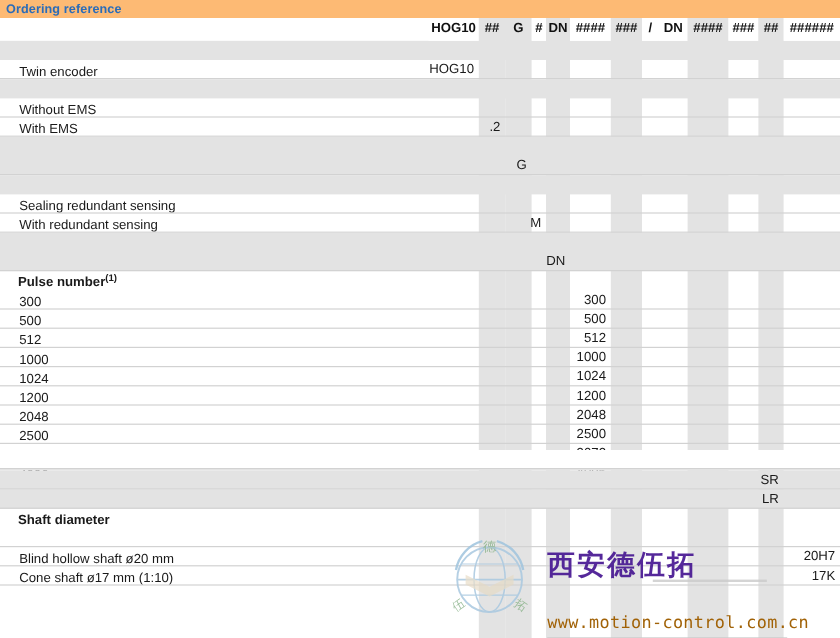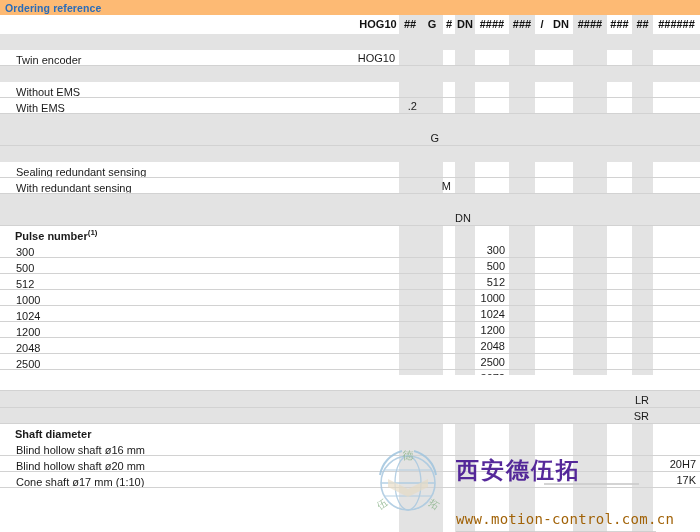--- a/index.html
+++ b/index.html
@@ -345,35 +345,34 @@
       <div class="clip-code" style="left: 469px; width: 62px; text-align: right;">K</div>
       <div class="sep"></div>
     </div>
     <div style="position: absolute; left: 0px; top: 361px; width: 700px;">
       <div class="row section">
         <div class="rowbg bg-grey"></div>
         <span class="label">Sealing system</span>
       </div>
       <div class="row option">
         <div class="rowbg bg-grey"></div>
+        <span class="label">Damp protection</span>
+        <div class="code" style="left: 572px; width: 77px; top: 0px; line-height: 16px;">SR</div>
+        <div class="sep"></div>
+      </div>
+      <div class="row option">
+        <div class="rowbg bg-grey"></div>
         <span class="label">Dust protection</span>
         <div class="code" style="left: 572px; width: 77px; top: 0px; line-height: 16px;">LR</div>
         <div class="sep"></div>
       </div>
-      <div class="row option">
-        <div class="rowbg bg-grey"></div>
-        <span class="label">Damp protection</span>
-        <div class="code" style="left: 572px; width: 77px; top: 0px; line-height: 16px;">SR</div>
-        <div class="sep"></div>
-      </div>
       <div class="row section">
         <span class="label">Shaft diameter</span>
       </div>
       <div class="row option">
-        <span class="label">Blind hollow shaft ø16 mm</span>
         <div class="sep"></div>
       </div>
       <div class="row option">
         <span class="label">Blind hollow shaft ø20 mm</span>
         <div class="code" style="left: 593px; width: 103px; top: 0px; line-height: 16px;">20H7</div>
         <div class="sep"></div>
       </div>
       <div class="row option">
         <span class="label">Cone shaft ø17 mm (1:10)</span>
         <div class="code" style="left: 593px; width: 103px; top: 0px; line-height: 16px;">17K</div>

